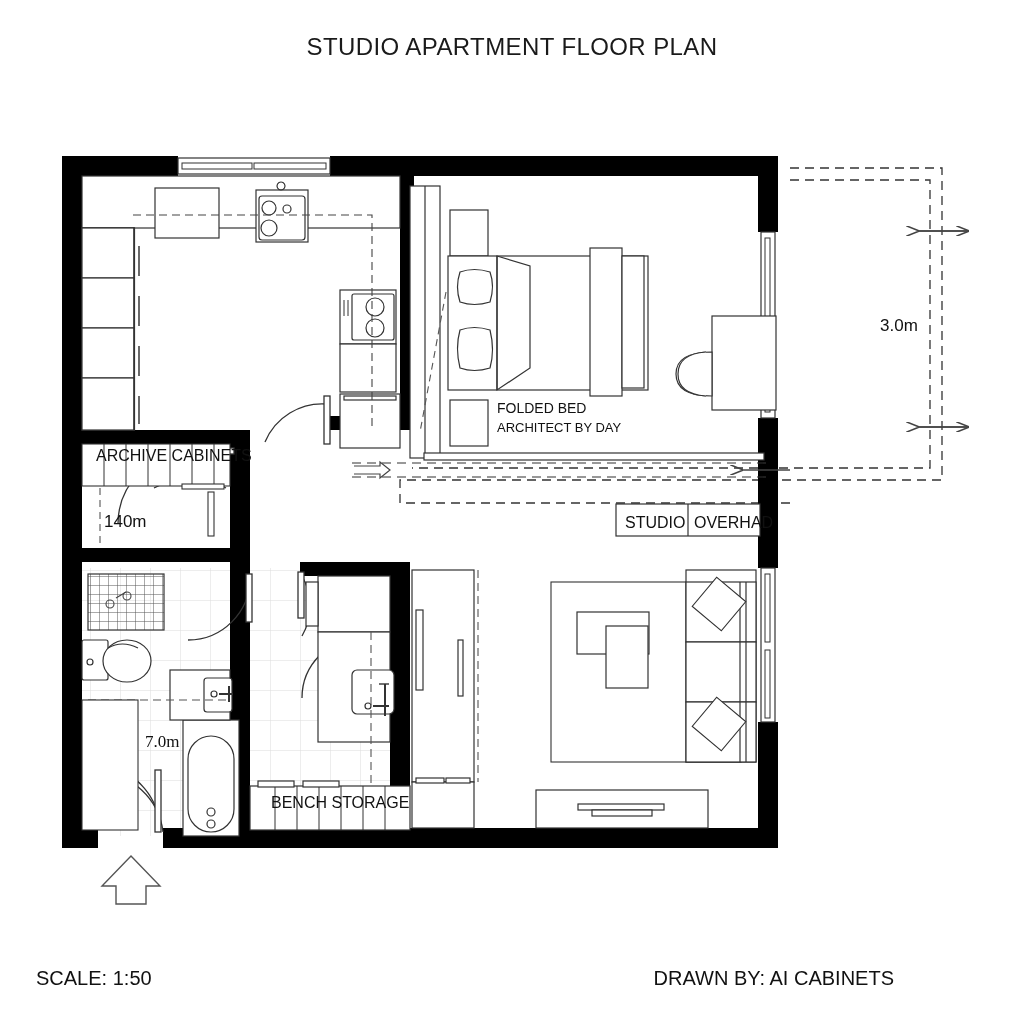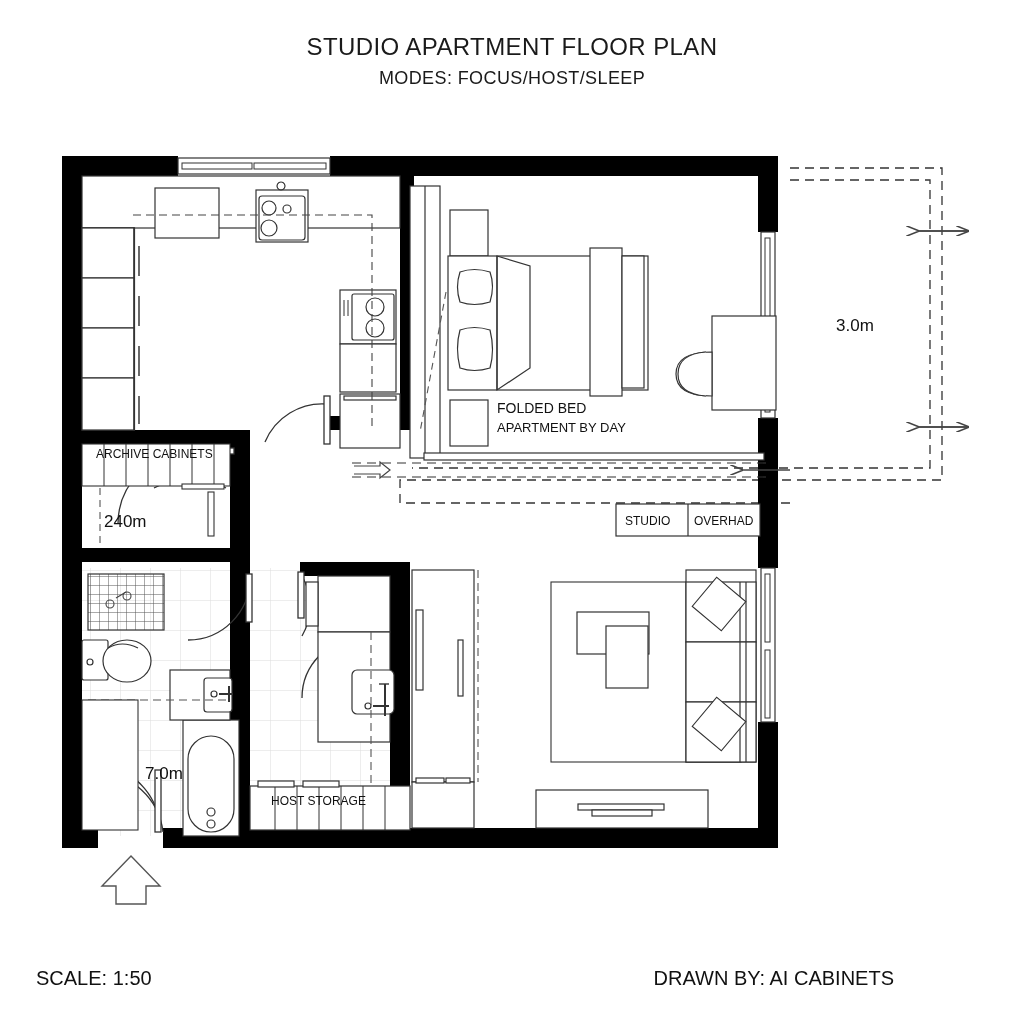--- a/index.html
+++ b/index.html
@@ -14,41 +14,40 @@
   #sub-title{top:68px;font-size:18px;}
 
   .footer{position:absolute;top:967px;font-size:20px;color:#111;}
   #scale-note{left:36px;}
   #credit-note{right:26px;}
 
   
   #plan{position:absolute;left:0;top:0;width:1024px;height:1024px;}
 
   
-  .plan-label{position:absolute;font-size:12px;color:#111;white-space:nowrap;}
+  .plan-label{position:absolute;font-size:16px;color:#111;white-space:nowrap;}
   .plan-label.small{font-size:13px;}
   .dim-label{position:absolute;font-size:17px;color:#111;white-space:nowrap;}
 
   #lbl-folded-bed{left:497px;top:400px;font-size:14px;}
   #lbl-dissolves{left:497px;top:420px;font-size:13px;}
   #lbl-archive{left:96px;top:447px;}
   #lbl-bench{left:271px;top:794px;}
   #lbl-over1{left:625px;top:514px;}
   #lbl-over2{left:694px;top:514px;}
   #dim-240{left:104px;top:512px;}
-  #dim-70{left:145px;top:764px;}
-  #dim-30{left:836px;top:316px;}
+  #dim-70{left:145px;top:732px;font-family:Liberation Serif, serif;}
+  #dim-30{left:880px;top:316px;}
 </style>
 </head>
 <body>
 
 <div id="page">
 
   <div class="title" id="main-title">STUDIO APARTMENT FLOOR PLAN</div>
-  <div class="title" id="sub-title">MODES: FOCUS/HOST/SLEEP</div>
 
   <svg id="plan" viewBox="0 0 1024 1024">
 
     <defs>
       <pattern id="tilepat" width="30" height="30" patternUnits="userSpaceOnUse">
         <path d="M30 0 L0 0 0 30" fill="none" stroke="#dcdcdc" stroke-width="1"></path>
       </pattern>
       <pattern id="shwpat" width="9" height="9" patternUnits="userSpaceOnUse">
         <path d="M9 0 L0 0 0 9" fill="none" stroke="#555" stroke-width="1"></path>
       </pattern>
@@ -389,26 +388,26 @@
       <path d="M478 570 L478 782"></path>
     </g>
 
     <g fill="#fff" stroke="#555" stroke-width="1.4">
       <path d="M131 856 L160 886 L146 886 L146 904 L116 904 L116 886 L102 886 Z"></path>
     </g>
 
   </svg>
 
   <div class="plan-label" id="lbl-folded-bed">FOLDED BED</div>
-  <div class="plan-label small" id="lbl-dissolves">APARTMENT BY DAY</div>
+  <div class="plan-label small" id="lbl-dissolves">ARCHITECT BY DAY</div>
   <div class="plan-label" id="lbl-archive">ARCHIVE CABINETS</div>
-  <div class="plan-label" id="lbl-bench">HOST STORAGE</div>
+  <div class="plan-label" id="lbl-bench">BENCH STORAGE</div>
   <div class="plan-label" id="lbl-over1">STUDIO</div>
   <div class="plan-label" id="lbl-over2">OVERHAD</div>
 
-  <div class="dim-label" id="dim-240">240m</div>
+  <div class="dim-label" id="dim-240">140m</div>
   <div class="dim-label" id="dim-70">7.0m</div>
   <div class="dim-label" id="dim-30">3.0m</div>
 
   <div class="footer" id="scale-note">SCALE: 1:50</div>
   <div class="footer" id="credit-note">DRAWN BY: AI CABINETS</div>
 
 </div>
 
 </body></html>

